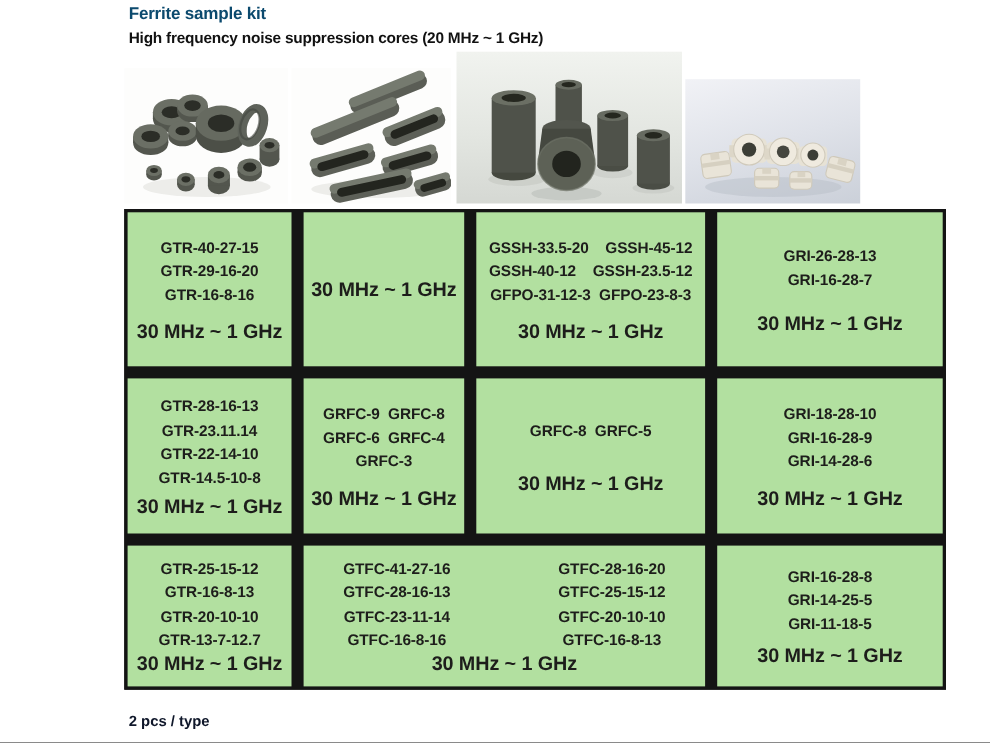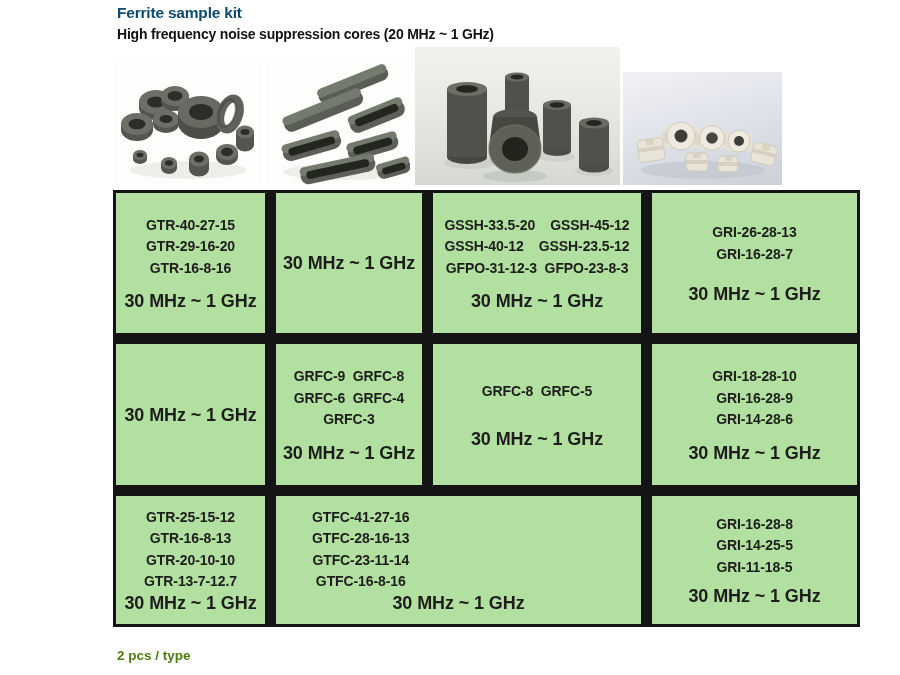--- a/index.html
+++ b/index.html
@@ -15,21 +15,21 @@
     color:var(--text);
   }
   .abs{position:absolute;}
   .title{
     left:117px;top:4px;font-size:15.5px;font-weight:700;letter-spacing:-0.2px;color:#0c4a6e;
   }
   .subtitle{
     left:117px;top:26px;font-size:14px;font-weight:700;letter-spacing:-0.2px;color:#111;
   }
   .footer-note{
-    left:117px;top:648px;font-size:13.5px;font-weight:600;color:#4d7c0f;
+    left:117px;top:648px;font-size:13.5px;font-weight:600;color:#0f172a;
   }
   
   .photo{position:absolute;overflow:hidden;}
   .photo svg{display:block;}
   .photo-1{left:113px;top:62px;width:149px;height:123px;background:#fdfdfc;}
   .photo-2{left:265px;top:62px;width:145px;height:123px;background:#fdfdfc;}
   .photo-3{left:415px;top:47px;width:205px;height:138px;
     background:linear-gradient(180deg,#f1f3ef 0%,#e3e6e1 55%,#d5d8d3 100%);}
   .photo-4{left:623px;top:72px;width:159px;height:113px;
     background:linear-gradient(165deg,#f1f2f6 0%,#dfe2e9 50%,#cbd0d9 100%);}
@@ -297,20 +297,26 @@
 
   <div class="cell">
     <div class="parts">
       <div class="line">GRI-26-28-13</div>
       <div class="line">GRI-16-28-7</div>
     </div>
     <div class="freq">30 MHz ~ 1 GHz</div>
   </div>
 
   <div class="cell">
+    <div class="parts">
+      <div class="line">GTR-28-16-13</div>
+      <div class="line">GTR-23.11.14</div>
+      <div class="line">GTR-22-14-10</div>
+      <div class="line">GTR-14.5-10-8</div>
+    </div>
     <div class="freq">30 MHz ~ 1 GHz</div>
   </div>
 
   <div class="cell">
     <div class="parts">
       <div class="line">GRFC-9  GRFC-8</div>
       <div class="line">GRFC-6  GRFC-4</div>
       <div class="line">GRFC-3</div>
     </div>
     <div class="freq">30 MHz ~ 1 GHz</div>
@@ -343,20 +349,26 @@
   </div>
 
   <div class="cell cell-span2">
     <div class="parts two-col">
       <div class="col">
         <div class="line">GTFC-41-27-16</div>
         <div class="line">GTFC-28-16-13</div>
         <div class="line">GTFC-23-11-14</div>
         <div class="line">GTFC-16-8-16</div>
       </div>
+      <div class="col">
+        <div class="line">GTFC-28-16-20</div>
+        <div class="line">GTFC-25-15-12</div>
+        <div class="line">GTFC-20-10-10</div>
+        <div class="line">GTFC-16-8-13</div>
+      </div>
     </div>
     <div class="freq">30 MHz ~ 1 GHz</div>
   </div>
 
   <div class="cell">
     <div class="parts">
       <div class="line">GRI-16-28-8</div>
       <div class="line">GRI-14-25-5</div>
       <div class="line">GRI-11-18-5</div>
     </div>

